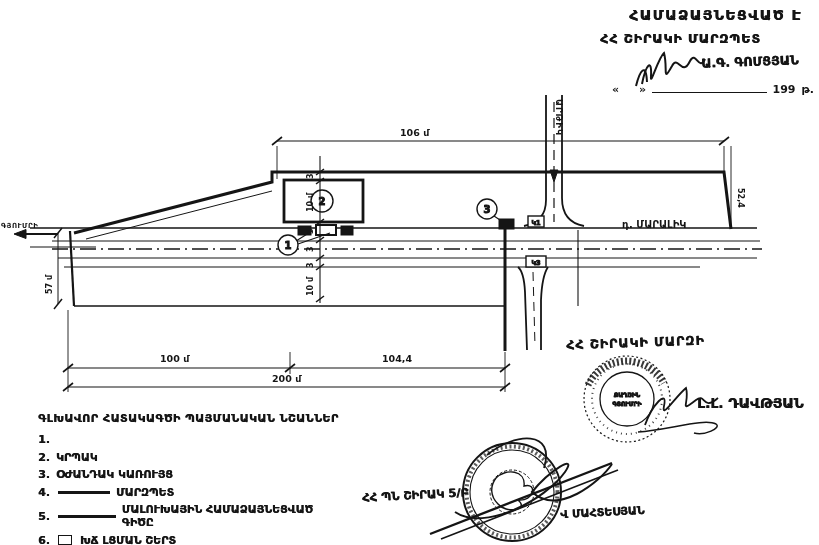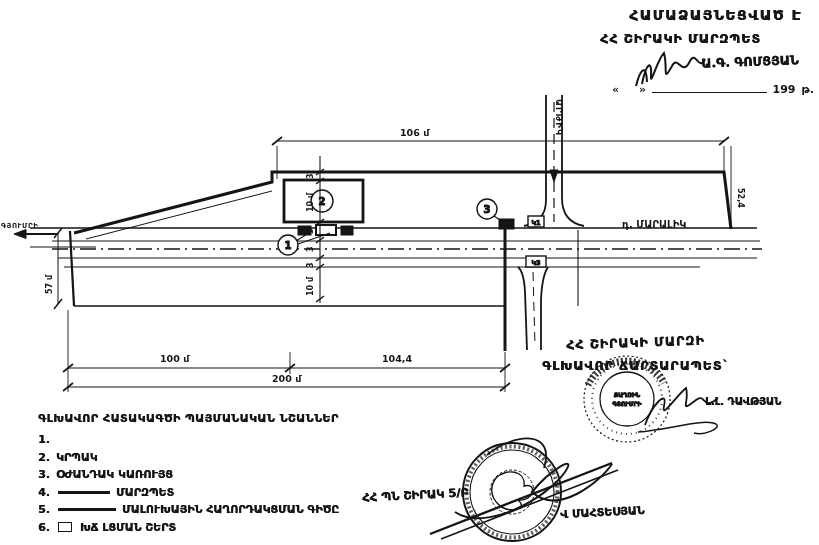--- a/index.html
+++ b/index.html
@@ -177,22 +177,21 @@
   </div>
 
   <div class="t" style="left:1px;top:223px;font-size:7px;letter-spacing:0.5px;">ԳՅՈՒՄՐԻ</div>
   <div class="t" style="left:622px;top:219px;font-size:10px;">դ. ՄԱՐԱԼԻԿ</div>
   <div class="t rot90" style="left:563px;top:99px;font-size:8.5px;letter-spacing:1px;">ԱՐԹԻԿ</div>
 
   <div class="t rotm90" style="left:46px;top:294px;font-size:8px;">57 մ</div>
   <div class="t rot90" style="left:744px;top:188px;font-size:8px;">52,4</div>
 
   <div class="t hand" style="left:566px;top:336px;font-size:12.5px;letter-spacing:1px;transform:rotate(-2deg);">ՀՀ ՇԻՐԱԿԻ ՄԱՐԶԻ</div>
-  <div class="t hand" style="left:542px;top:359px;font-size:12.5px;letter-spacing:1px;">ԳԼԽԱՎՈՐ ՃԱՐՏԱՐԱՊԵՏ`</div>
-  <div class="t hand" style="left:697px;top:396px;font-size:10px;margin-left:8px;">Լ.Լ. ԴԱՎԹՅԱՆ</div>
+  <div class="t hand" style="left:697px;top:396px;font-size:14px;">Լ.Լ. ԴԱՎԹՅԱՆ</div>
 
   <div class="t hand" style="left:362px;top:489px;font-size:11.5px;transform:rotate(-3deg);">ՀՀ ՊՆ ՇԻՐԱԿ 5/Բ</div>
   <div class="t hand" style="left:560px;top:507px;font-size:11px;transform:rotate(-3deg);">Վ ՄԱՀՏԵՍՅԱՆ</div>
 
   <div class="legend">
     <div class="legend-title">ԳԼԽԱՎՈՐ ՀԱՏԱԿԱԳԾԻ ՊԱՅՄԱՆԱԿԱՆ ՆՇԱՆՆԵՐ</div>
     <div class="lrow">
       <span class="lnum">1.</span>
     </div>
     <div class="lrow">
@@ -204,21 +203,21 @@
       <span>ՕԺԱՆԴԱԿ ԿԱՌՈՒՅՑ</span>
     </div>
     <div class="lrow">
       <span class="lnum">4.</span>
       <span class="sym"></span>
       <span>ՄԱՐԶՊԵՏ</span>
     </div>
     <div class="lrow">
       <span class="lnum">5.</span>
       <span class="sym sym5"></span>
-      <span>ՄԱԼՈՒԽԱՅԻՆ ՀԱՂՈՐԴԱԿՑՄԱՆ ԳԻԾԸ</span>
+      <span>ՄԱԼՈՒԽԱՅԻՆ ՀԱՄԱՁԱՅՆԵՑՎԱԾ ԳԻԾԸ</span>
     </div>
     <div class="lrow">
       <span class="lnum">6.</span>
       <span class="boxsym"></span>
       <span>ԽՃ ԼՑՄԱՆ ՇԵՐՏ</span>
     </div>
   </div>
 
 </div>
 

